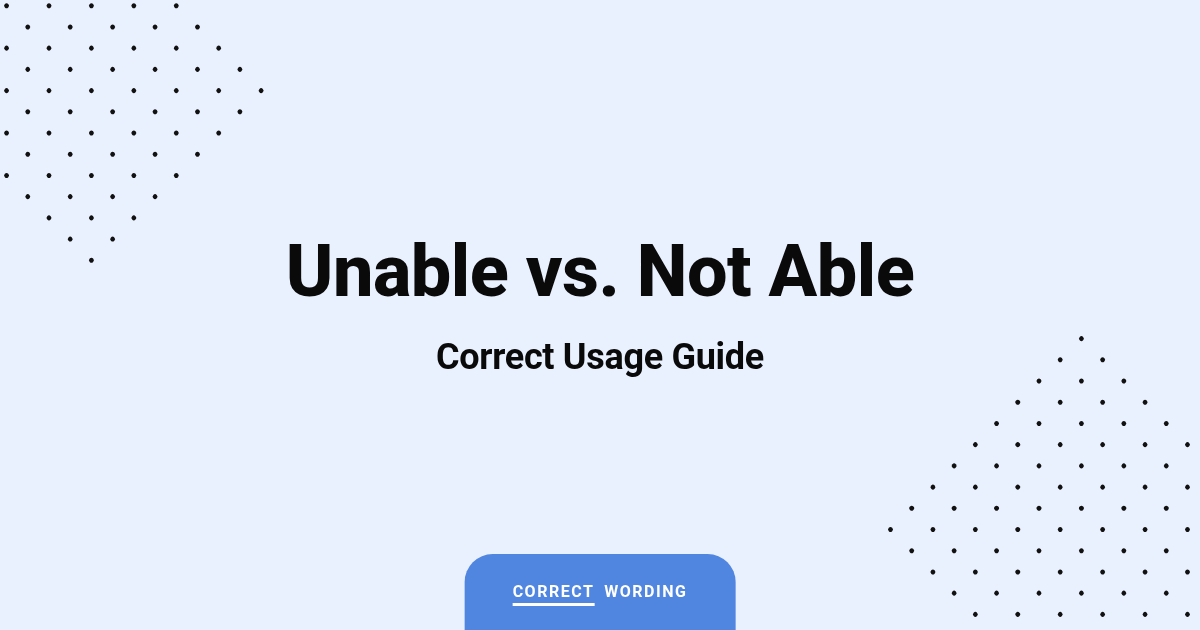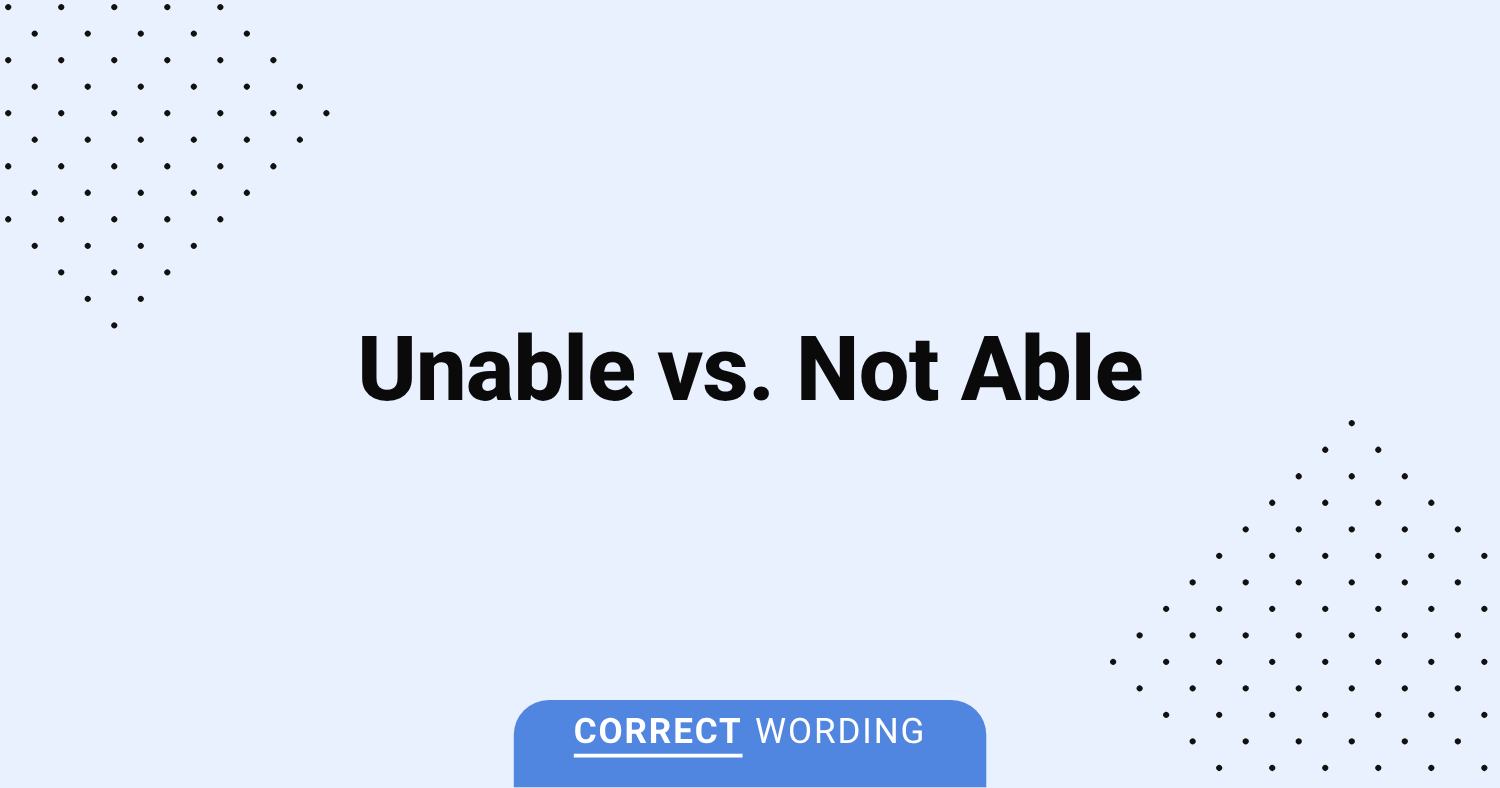--- a/index.html
+++ b/index.html
@@ -42,35 +42,35 @@
     color: #0a0a0a;
     letter-spacing: -0.3px;
   }
   .badge {
     position: absolute;
     bottom: 0;
     left: 50%;
     transform: translateX(-50%);
     background: #5186e0;
     color: #ffffff;
-    padding: 8px 48px 24px 48px;
+    padding: 28px 48px 24px 48px;
     border-radius: 28px 28px 0 0;
-    font-size: 28px;
+    font-size: 16px;
     font-weight: 700;
     letter-spacing: 1.5px;
     display: flex;
     align-items: baseline;
     gap: 10px;
   }
   .badge .word1 {
     border-bottom: 3px solid #ffffff;
     padding-bottom: 2px;
   }
   .badge .word2 {
-    font-weight: 400;
+    font-weight: 700;
   }
 </style>
 </head>
 <body>
 
 <div class="dots-top">
   <svg width="260" height="260" viewBox="0 0 260 260">
     <g fill="#111">
       <circle cx="10" cy="10" r="2.4"></circle>
         <circle cx="40" cy="10" r="2.4"></circle>
@@ -259,18 +259,19 @@
         <circle cx="190" cy="280" r="2.4"></circle>
         <circle cx="220" cy="280" r="2.4"></circle>
         <circle cx="250" cy="280" r="2.4"></circle>
         <circle cx="280" cy="280" r="2.4"></circle>
     </g>
   </svg>
 </div>
 
 <div class="content">
   <h1 class="title">Unable vs. Not Able</h1>
+  <h2 class="subtitle">Correct Usage Guide</h2>
 </div>
 
 <div class="badge">
   <span class="word1">CORRECT</span>
   <span class="word2">WORDING</span>
 </div>
 
 </body></html>

